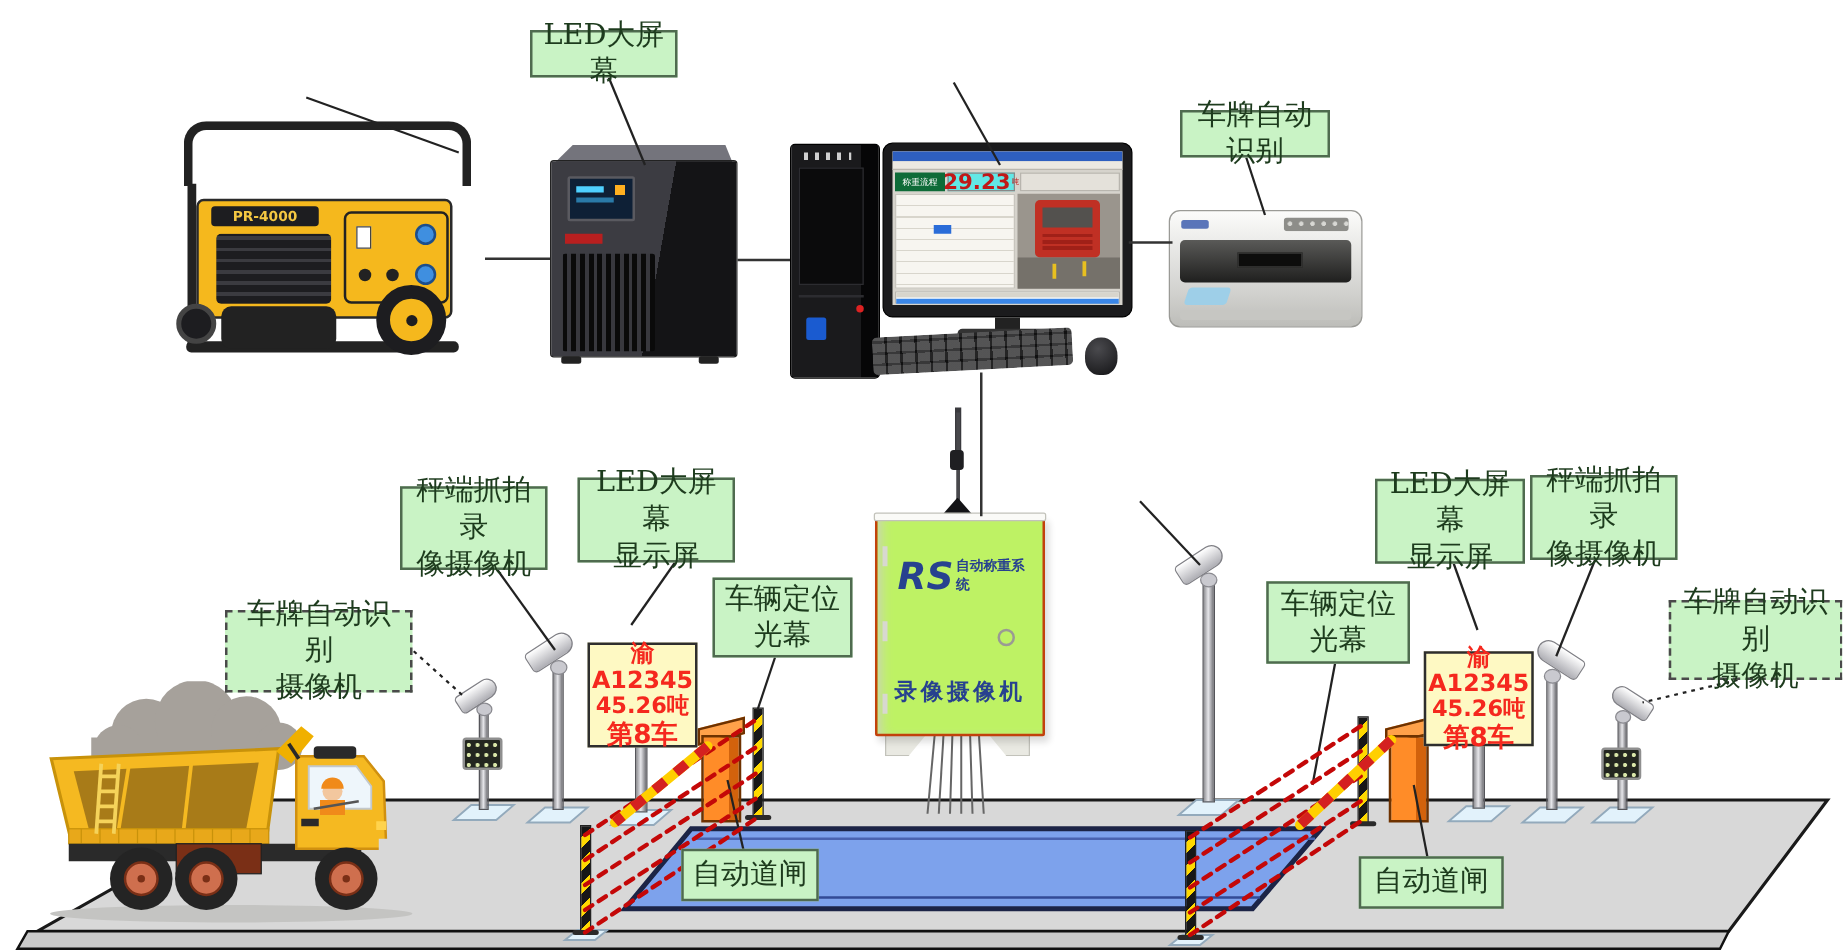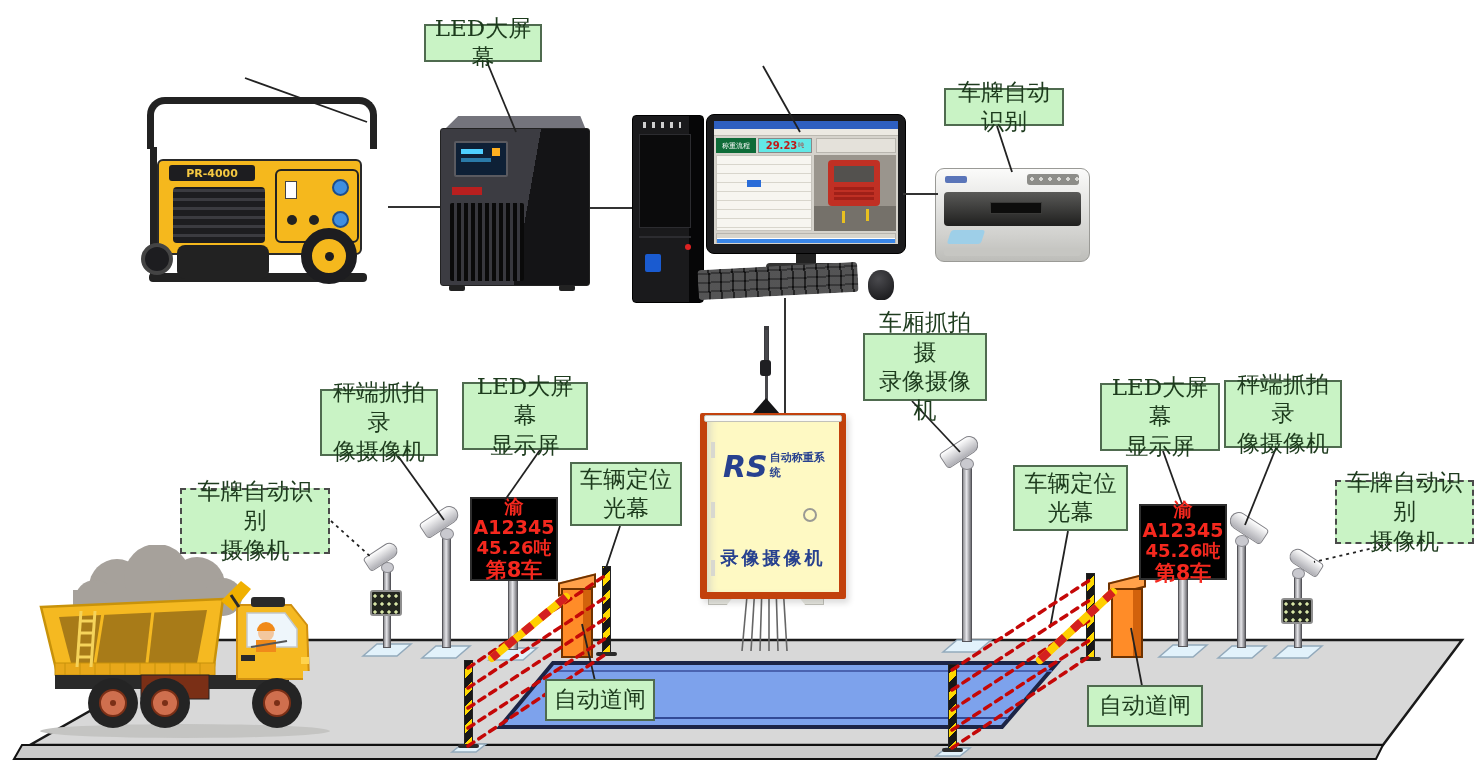--- a/index.html
+++ b/index.html
@@ -20,33 +20,33 @@
   .cam{position:absolute;z-index:11;width:38px;height:16px;background:linear-gradient(#ffffff,#aeaeb4);
        border:1px solid #808086;border-radius:4px 9px 9px 4px;}
   .cam.small{width:33px;height:14px;}
   .mount{position:absolute;z-index:10;background:#c9c9cf;border:1px solid #8a8a90;border-radius:50%;}
   .miniled{position:absolute;z-index:11;width:32px;height:26px;background:#23261f;border:2px solid #8f8f8f;border-radius:3px;
        background-image:radial-gradient(circle at 3px 4px,#d9e6a8 1.4px,rgba(0,0,0,0) 1.9px);background-size:7px 8px;box-sizing:border-box;}
   .post{position:absolute;z-index:10;width:9px;background:repeating-linear-gradient(-45deg,#ffd900 0 6px,#171717 6px 13px);border:1px solid #222;box-sizing:border-box;}
   .post-base{position:absolute;z-index:10;height:4px;background:#2a2a2a;border-radius:2px;}
 
   
-  .bigled{position:absolute;z-index:12;background:#000000;border:2px solid #2e2e2e;
+  .bigled{position:absolute;z-index:12;background:#fef9c3;border:2px solid #2e2e2e;
           display:flex;flex-direction:column;justify-content:center;align-items:center;
-          color:#f5281e;font-weight:bold;line-height:1.12;text-align:center;box-sizing:border-box;}
+          color:#f5281e;font-weight:bold;line-height:1.12;text-align:center;box-sizing:border-box;margin-top:17px;}
   .bigled .l1{font-size:19px;letter-spacing:0px;}
   .bigled .l2{font-size:18px;}
   .bigled .l3{font-size:21px;}
 
   
   .barrier-front{position:absolute;z-index:11;width:32px;height:70px;background:linear-gradient(90deg,#ff8c28 0 72%,#d2620c 72%);border:2px solid #6e3200;box-sizing:border-box;}
   .barrier-top{position:absolute;z-index:11;width:38px;height:14px;background:#ffa14a;border:2px solid #6e3200;transform:skewY(-14deg);box-sizing:border-box;}
 
   
-  .cabinet{position:absolute;z-index:10;background:#fef9c3;border:7px solid #c2410c;border-radius:2px;
+  .cabinet{position:absolute;z-index:10;background:#bef264;border:2px solid #c2410c;border-radius:2px;
            box-shadow:inset 8px 0 10px -6px #cfcfc6,3px 4px 6px rgba(0,0,0,.14);}
   .cab-leg{position:absolute;z-index:9;background:#e9e9e2;border:1px solid #c2c2ba;box-sizing:border-box;}
   .cabinet .rs{color:#27418f;font-weight:bold;font-style:italic;font-size:30px;font-family:"DejaVu Sans",sans-serif;}
   .cabinet .rs-sub{color:#27418f;font-size:11px;font-weight:bold;}
   .cabinet .company{color:#27418f;font-size:18px;letter-spacing:3px;font-weight:bold;}
 
   
   .abs{position:absolute;box-sizing:border-box;}
 </style>
 </head>
@@ -209,21 +209,21 @@
 
   <div class="abs z10" style="left:706px;top:114px;width:164px;height:156px">
     <div class="abs" style="left:0;top:0;width:200px;height:140px;background:#1b1b1d;border-radius:8px;border:1px solid #000"></div>
     <div class="abs" style="left:8px;top:7px;width:184px;height:123px;background:#d6d3cc;overflow:hidden">
       <div class="abs" style="left:0;top:0;width:184px;height:8px;background:#2e5fc0"></div>
       <div class="abs" style="left:0;top:8px;width:184px;height:7px;background:#ece9e2;border-bottom:1px solid #bbb8b0"></div>
       <div class="abs" style="left:2px;top:17px;width:40px;height:15px;background:#0e6b38;color:#fff;font-size:7px;display:flex;align-items:center;justify-content:center">
         <span>称重流程</span>
       </div>
       <div class="abs" style="left:44px;top:17px;width:54px;height:15px;background:#62e8e6;border:1px solid #888;display:flex;align-items:center;justify-content:center">
-        <span style="color:#c01818;font-weight:bold;font-size:10px">29.23</span>
+        <span style="color:#c01818;font-weight:bold;font-size:17px">29.23</span>
         <span style="color:#c01818;font-size:6px;margin-left:1px">吨</span>
       </div>
       <div class="abs" style="left:102px;top:17px;width:80px;height:15px;background:#e4e1da;border:1px solid #b8b5ae"></div>
       <div class="abs" style="left:2px;top:34px;width:96px;height:76px;background:#f7f5f0;border:1px solid #c8c5be;background-image:repeating-linear-gradient(180deg,rgba(0,0,0,0) 0 8px,#d8d5cc 8px 9px)">
         <div class="abs" style="left:30px;top:24px;width:14px;height:7px;background:#2a6cd8"></div>
       </div>
       <div class="abs" style="left:100px;top:34px;width:82px;height:76px;background:#9a958d;overflow:hidden">
         <div class="abs" style="left:14px;top:5px;width:52px;height:46px;background:#c03024;border-radius:4px"></div>
         <div class="abs" style="left:20px;top:11px;width:40px;height:16px;background:#53514e"></div>
         <div class="abs" style="left:20px;top:32px;width:40px;height:13px;background:repeating-linear-gradient(0deg,#a02018 0 3px,#c03024 3px 5px)"></div>
@@ -397,24 +397,20 @@
     <div>显示屏</div>
   </div>
   <div class="label" style="left:570px;top:462px;width:112px;height:64px">
     <div>车辆定位</div>
     <div>光幕</div>
   </div>
   <div class="label dashed" style="left:180px;top:488px;width:150px;height:66px">
     <div>车牌自动识别</div>
     <div>摄像机</div>
   </div>
-  <div class="label" style="left:863px;top:333px;width:124px;height:68px">
-    <div>车厢抓拍摄</div>
-    <div>录像摄像机</div>
-  </div>
   <div class="label" style="left:1013px;top:465px;width:115px;height:66px">
     <div>车辆定位</div>
     <div>光幕</div>
   </div>
   <div class="label" style="left:1100px;top:383px;width:120px;height:68px">
     <div>LED大屏幕</div>
     <div>显示屏</div>
   </div>
   <div class="label" style="left:1224px;top:380px;width:118px;height:68px">
     <div>秤端抓拍录</div>

